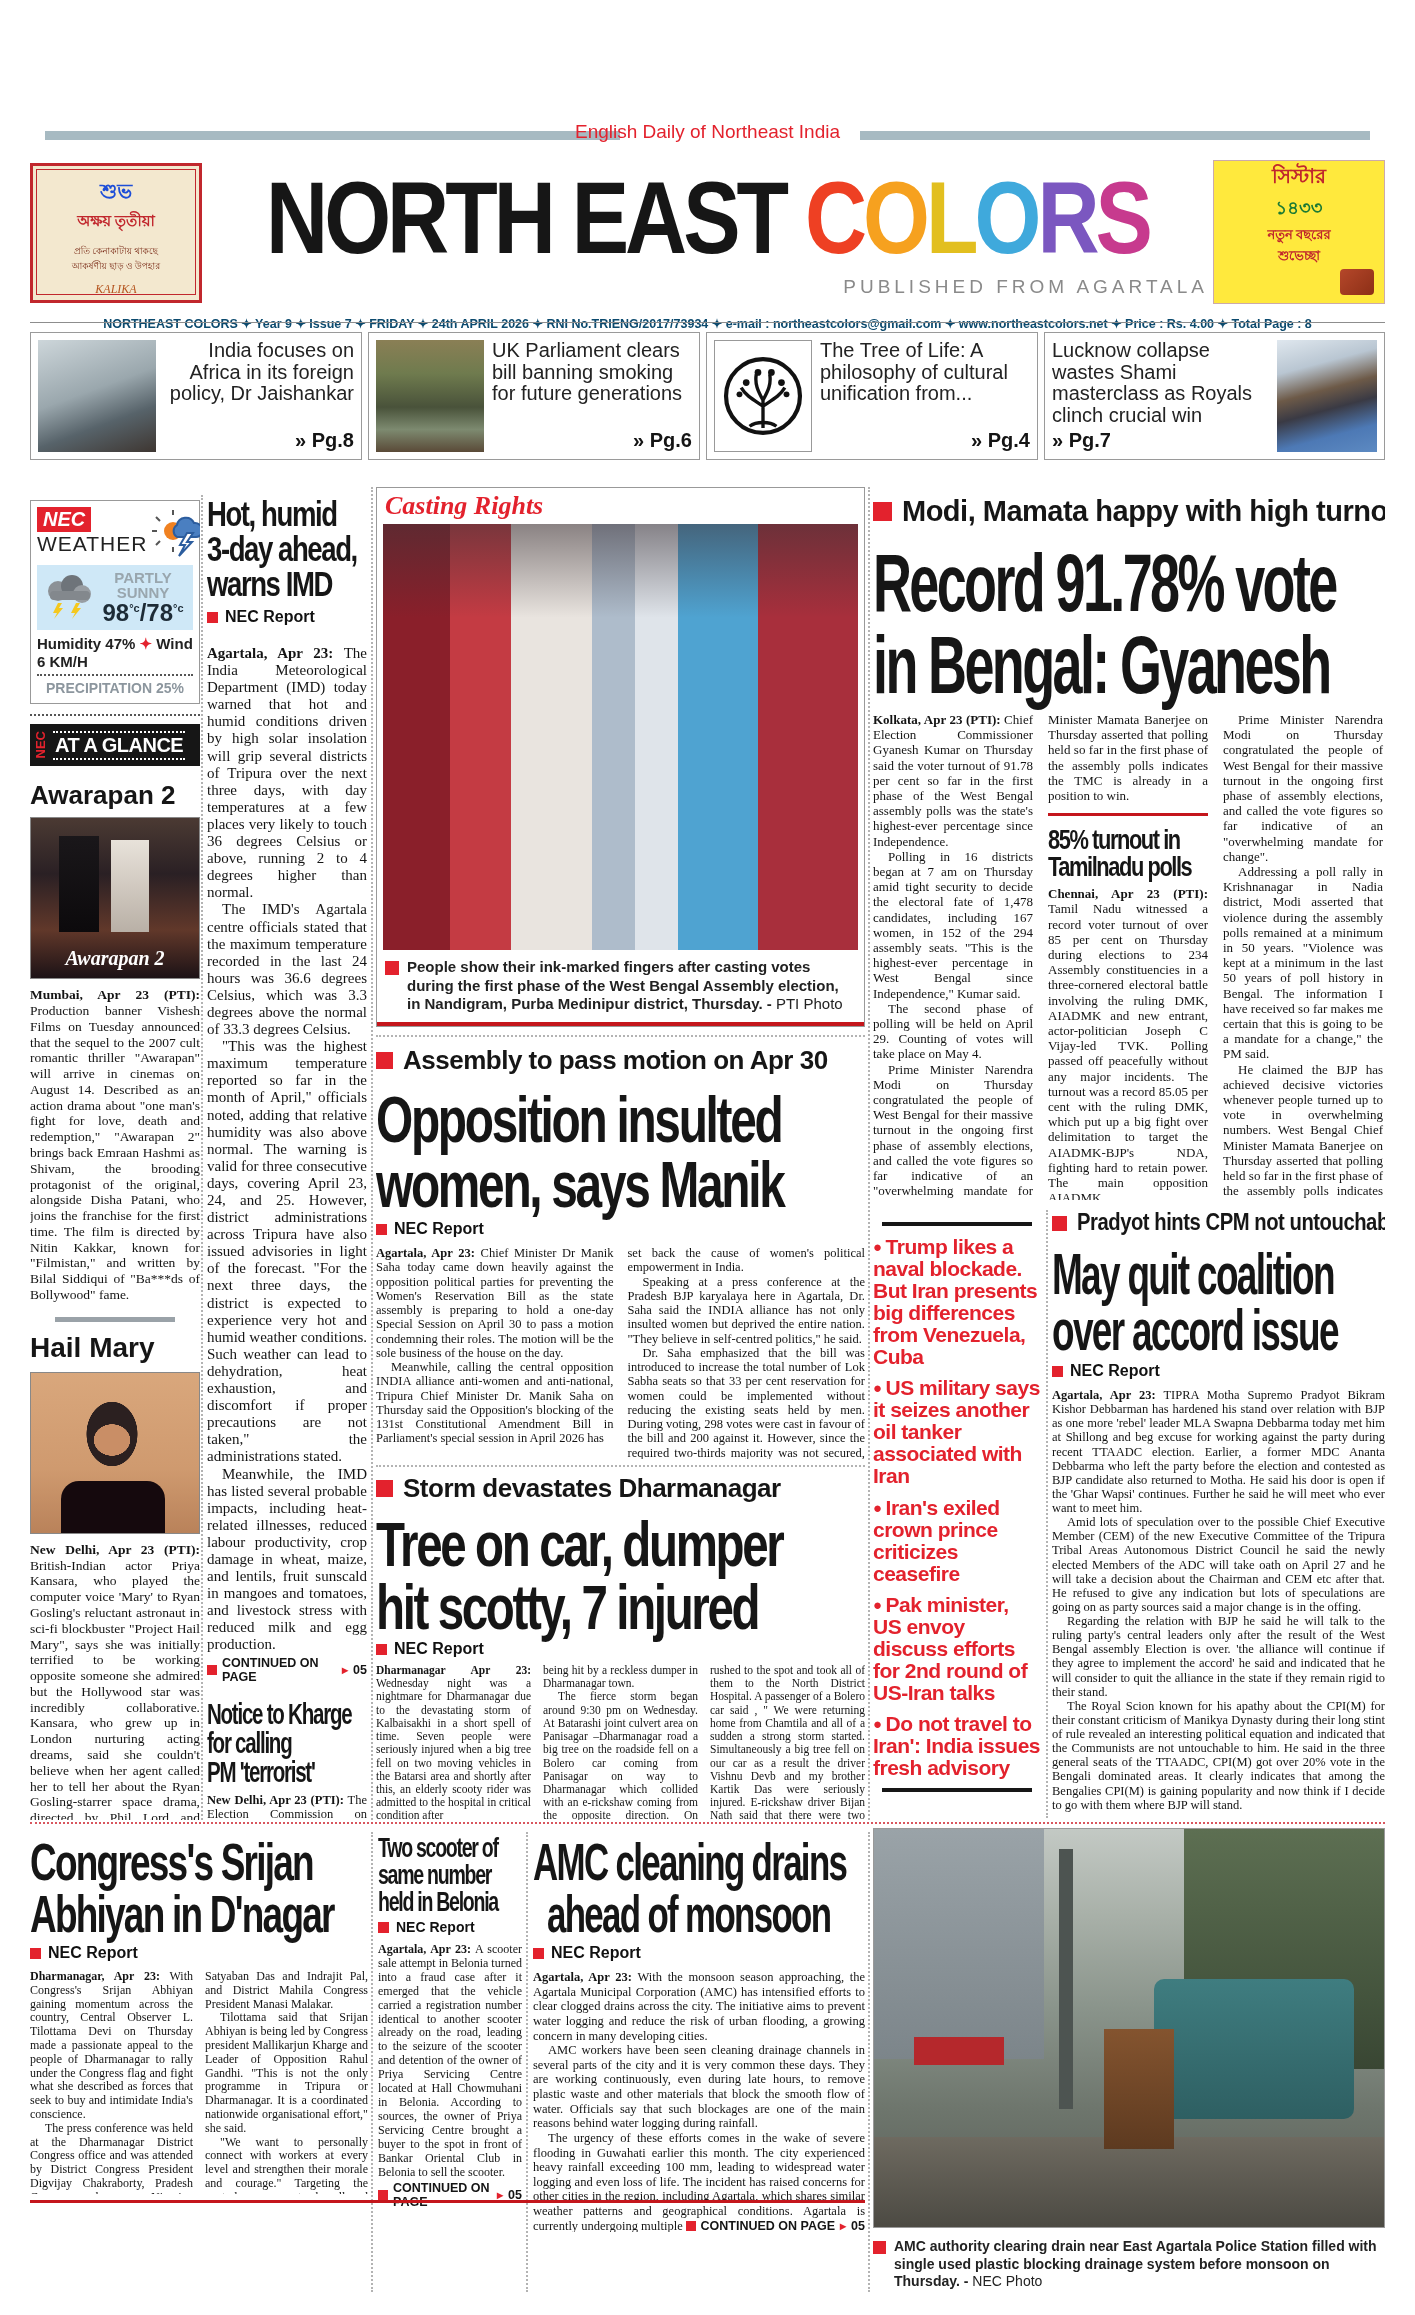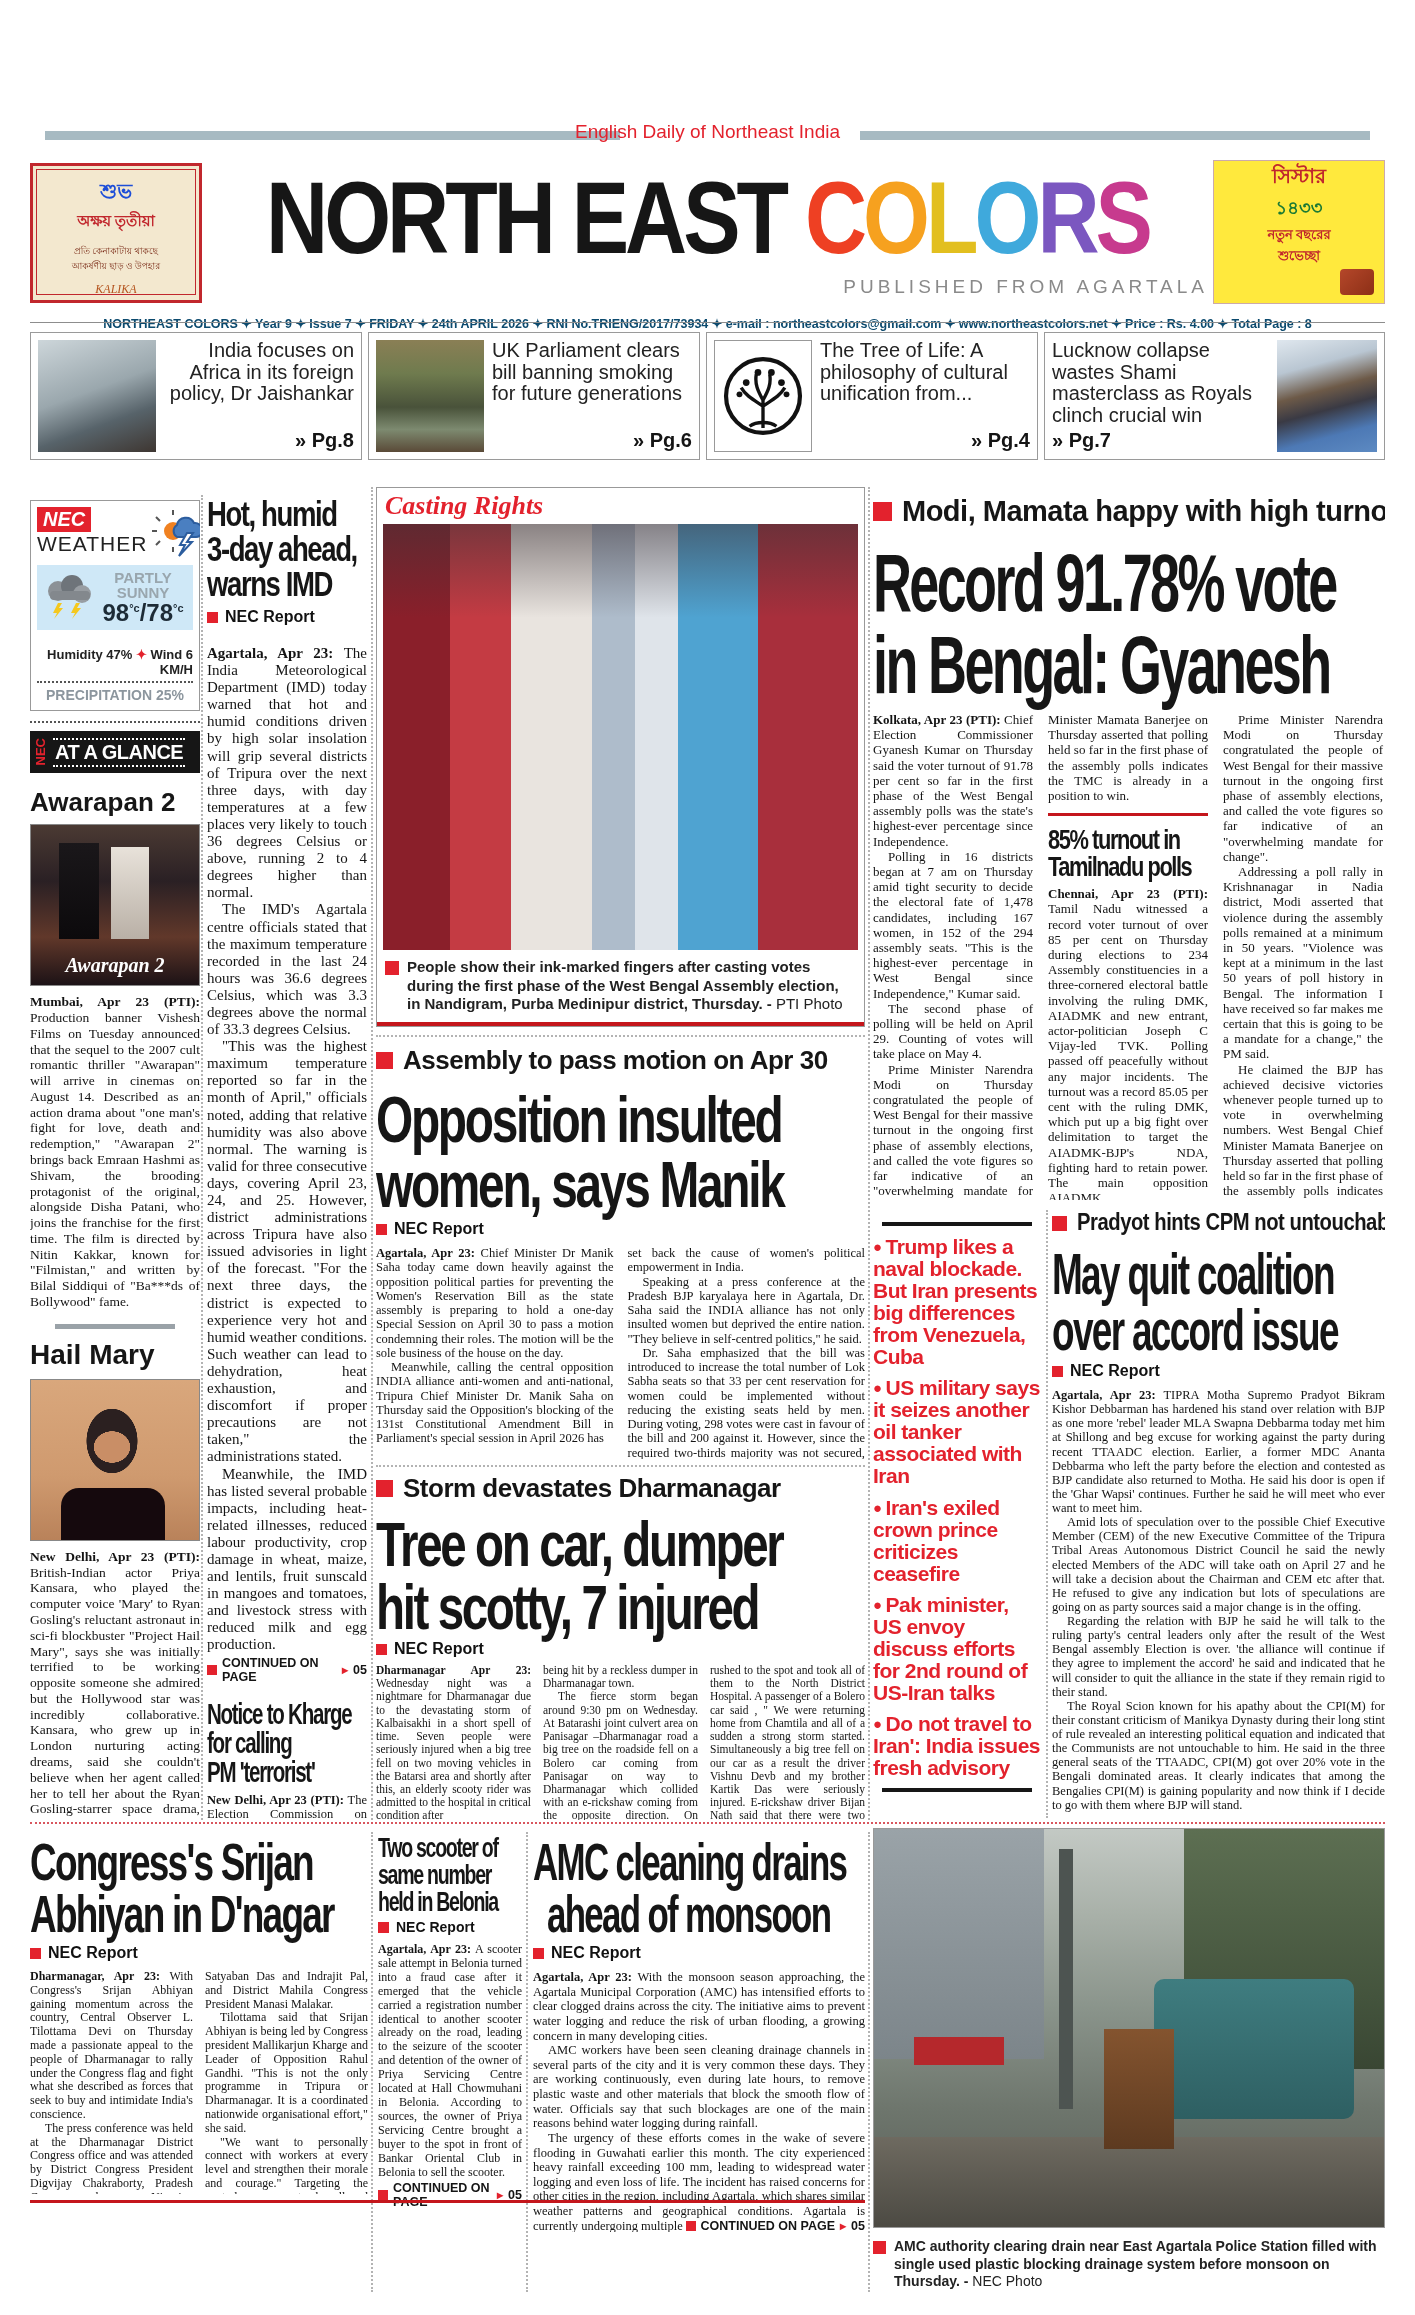--- a/index.html
+++ b/index.html
@@ -155,21 +155,21 @@
         </span>
         <div style="flex:1;text-align:right;">
           <div class="sans" style="font-weight:bold;font-size:15px;color:#99a6ae;line-height:1;">
             <span>PARTLY</span><br><span>SUNNY</span>
           </div>
           <div class="sans" style="font-weight:bold;font-size:24px;color:#1d2b36;line-height:1.05;">
             <span>98</span><sup style="font-size:11px;">°c</sup><span>/</span><span>78</span><sup style="font-size:11px;">°c</sup>
           </div>
         </div>
       </div>
-      <div class="sans" style="font-weight:bold;font-size:13px;text-align:right;margin-top:17px;color:#222;">
+      <div class="sans" style="font-weight:bold;font-size:15px;text-align:left;margin-top:5px;color:#222;">
         <span>Humidity 47%</span> <span style="color:#e3222d;">✦</span> <span>Wind 6 KM/H</span>
       </div>
       <div style="border-top:2px dotted #555;margin-top:4px;padding-top:3px;text-align:center;">
         <span class="sans" style="font-weight:bold;font-size:14px;color:#8c969e;">PRECIPITATION 25%</span>
       </div>
     </div>
 
     <div style="border-top:2px dotted #555;margin:10px 0 8px;"></div>
 
     <div style="background:#161616;height:42px;display:flex;align-items:center;gap:6px;padding:0 4px;">

